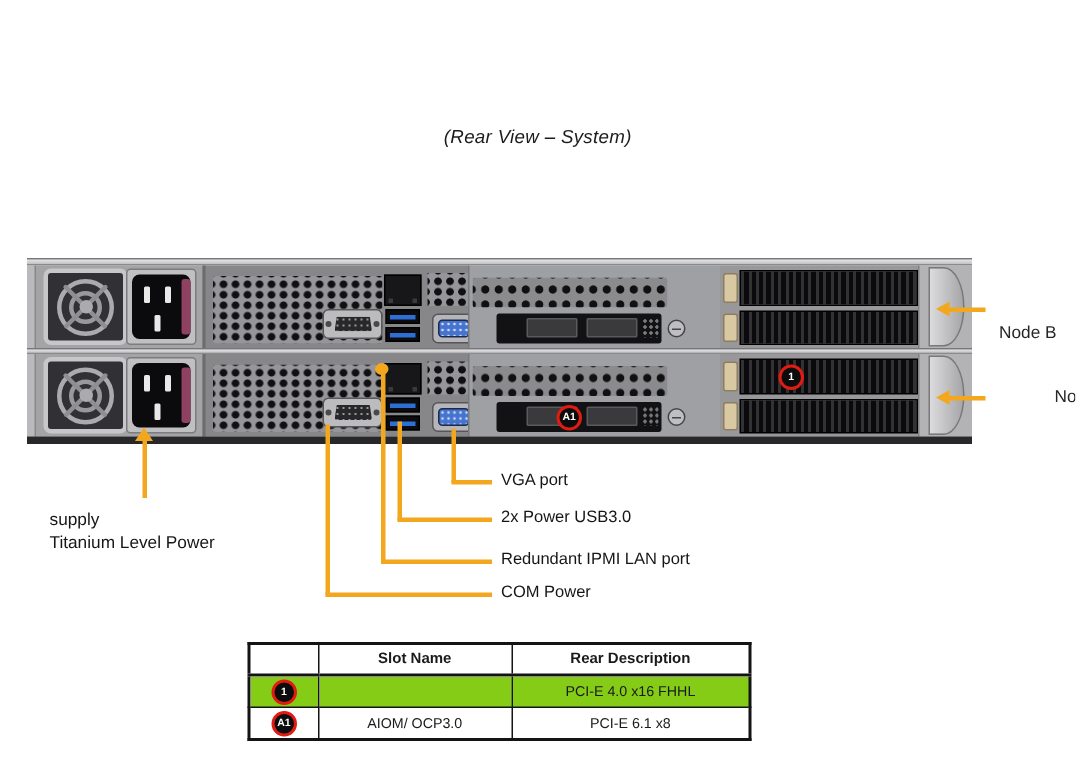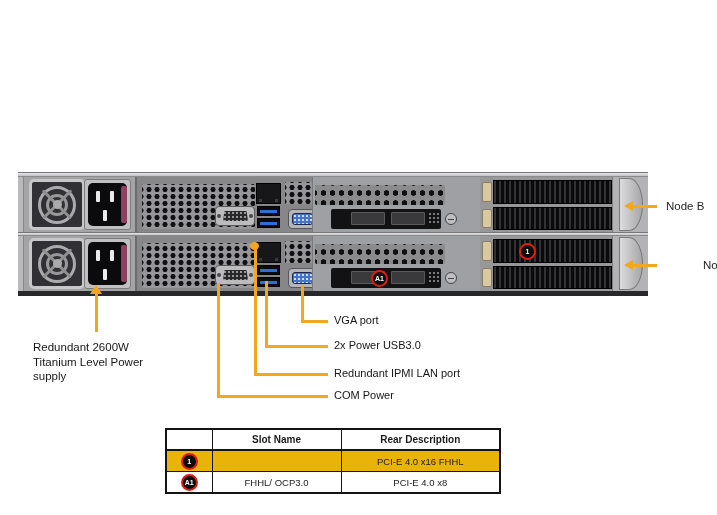--- a/index.html
+++ b/index.html
@@ -101,27 +101,28 @@
 
   
   .slot-table{left:165px;top:428px;border-collapse:collapse;table-layout:fixed;background:#fff;}
   .slot-table td,.slot-table th{border:1px solid #141414;padding:0;text-align:center;vertical-align:middle;
                                 font-size:9.5px;color:#1a1a1a;overflow:hidden;}
   .slot-table th{font-weight:bold;font-size:10px;height:19px;}
   .slot-table td{height:20px;}
   .slot-table{border:2px solid #141414;}
   .slot-table thead th{border-bottom:2px solid #141414;}
   .col-badge{width:46px;} .col-name{width:129px;} .col-desc{width:159px;}
-  .row-gray td{background:#eab308;}
+  .row-gray td{background:#84cc16;}
 </style>
 </head>
 <body>
 
 <div class="canvas">
 
+  <div class="abs fig-title">(Rear View – System)</div>
 
   <div class="abs chassis">
     <div class="abs rail rail-top"></div>
 
     <div class="abs node-row row-b">
       <div class="abs side-wall"></div>
       <div class="abs psu">
         <div class="abs fan">
           <div class="ring1"></div>
             <div class="ring2"></div>
@@ -268,27 +269,26 @@
   <div class="abs yl hline" style="left:301px;top:320px;width:27px;"></div>
 
   <div class="abs yl vline" style="left:217px;top:283px;height:114px;"></div>
   <div class="abs yl hline" style="left:217px;top:395px;width:111px;"></div>
 
   <div class="abs arrow-left" style="left:624px;top:201px;"></div>
   <div class="abs yl hline" style="left:631px;top:205px;width:26px;"></div>
   <div class="abs arrow-left" style="left:624px;top:260px;"></div>
   <div class="abs yl hline" style="left:631px;top:264px;width:26px;"></div>
 
-  <div class="abs lbl node-lbl" style="left:666px;top:200px;">Node B</div>
+  <div class="abs lbl node-lbl" style="left:666px;top:216px;">Node B</div>
   <div class="abs lbl node-lbl" style="left:703px;top:259px;">Node A</div>
 
   <div class="abs psu-lbl">
-    <div>Redundant 2600W</div>
+    <div>supply</div>
     <div>Titanium Level Power</div>
-    <div>supply</div>
   </div>
 
   <div class="abs lbl" style="left:334px;top:314px;">VGA port</div>
   <div class="abs lbl" style="left:334px;top:339px;">2x Power USB3.0</div>
   <div class="abs lbl" style="left:334px;top:367px;">Redundant IPMI LAN port</div>
   <div class="abs lbl" style="left:334px;top:389px;">COM Power</div>
 
   <table class="abs slot-table">
     <colgroup>
         <col class="col-badge">
@@ -303,19 +303,19 @@
       </tr>
     </thead>
     <tbody>
       <tr class="row-gray">
         <td><span class="badge">1</span></td>
         <td></td>
         <td>PCI-E 4.0 x16 FHHL</td>
       </tr>
       <tr>
         <td><span class="badge">A1</span></td>
-        <td>FHHL/ OCP3.0</td>
-        <td>PCI-E 4.0 x8</td>
+        <td>AIOM/ OCP3.0</td>
+        <td>PCI-E 6.1 x8</td>
       </tr>
     </tbody>
   </table>
 
 </div>
 
 </body></html>

